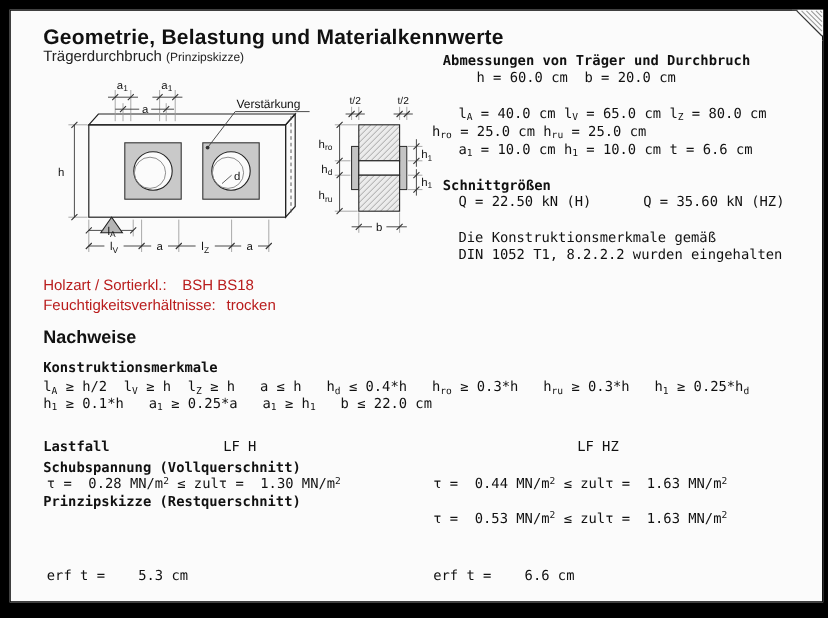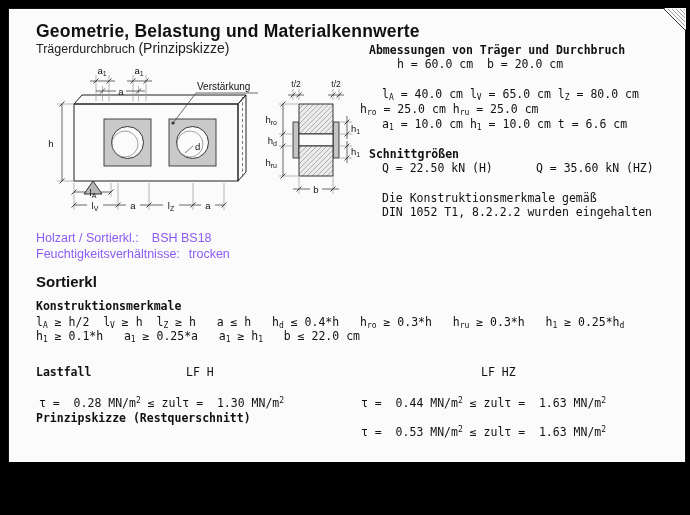--- a/index.html
+++ b/index.html
@@ -1,24 +1,24 @@
 <!DOCTYPE html>
 <html><head>
 <meta charset="utf-8">
 <style>
   html,body{margin:0;padding:0;background:#000;}
-  .screen{position:relative;width:690px;height:462px;background:#000;overflow:hidden;
+  .screen{position:relative;width:690px;height:515px;background:#000;overflow:hidden;
           font-family:"Liberation Sans",sans-serif;}
   .page{position:absolute;left:8px;top:8px;width:678px;height:494px;background:#fbfbfb;
         border:1px solid #111;box-sizing:border-box;}
   .abs{position:absolute;}
   .title{font:700 17.5px "Liberation Sans",sans-serif;color:#111;letter-spacing:.2px;white-space:pre;}
   .subtitle{font:12.5px "Liberation Sans",sans-serif;color:#222;white-space:pre;}
-  .subtitle .note{font-size:14px;}
-  .sans{font:12.5px "Liberation Sans",sans-serif;color:#8b5cf6;white-space:pre;}
+  .subtitle .note{font-size:10px;}
+  .sans{font:12.5px "Liberation Sans",sans-serif;color:#b91c1c;white-space:pre;}
   .h2{font:700 15px "Liberation Sans",sans-serif;color:#111;}
   .mono{font:11.5px "DejaVu Sans Mono","Liberation Mono",monospace;color:#111;white-space:pre;line-height:1;}
   .mono.b{font-weight:700;}
   .mono sub{font-size:8px;vertical-align:-2px;line-height:0;}
   .mono sup{font-size:8px;vertical-align:4px;line-height:0;}
   svg .slab{font:9.5px "Liberation Sans",sans-serif;fill:#111;}
   svg .vlab{font:10px "Liberation Sans",sans-serif;fill:#111;}
   svg .ss{font-size:7px;}
   svg .dim{stroke:#444;stroke-width:.8;fill:none;}
   svg .ext{stroke:#999;stroke-width:.7;fill:none;}
@@ -139,30 +139,31 @@
 
     <div class="abs mono b" style="left:360px;top:140px">Schnittgrößen</div>
     <div class="abs mono" style="left:373px;top:154px">Q = 22.50 kN (H)</div>
     <div class="abs mono" style="left:527px;top:154px">Q = 35.60 kN (HZ)</div>
     <div class="abs mono" style="left:373px;top:184px">Die Konstruktionsmerkmale gemäß</div>
     <div class="abs mono" style="left:373px;top:198px">DIN 1052 T1, 8.2.2.2 wurden eingehalten</div>
 
     <div class="abs sans" style="left:27px;top:222px"><span>Holzart / Sortierkl.:</span><span style="margin-left:13px">BSH BS18</span></div>
     <div class="abs sans" style="left:27px;top:238px"><span>Feuchtigkeitsverhältnisse:</span><span style="margin-left:9px">trocken</span></div>
 
-    <div class="abs h2" style="left:27px;top:264px">Sortierkl</div>
+    <div class="abs h2" style="left:27px;top:264px">Nachweise</div>
 
     <div class="abs mono b" style="left:27px;top:292px">Konstruktionsmerkmale</div>
     <div class="abs mono" style="left:27px;top:308px">l<sub>A</sub> ≥ h/2  l<sub>V</sub> ≥ h  l<sub>Z</sub> ≥ h   a ≤ h   h<sub>d</sub> ≤ 0.4*h   h<sub>ro</sub> ≥ 0.3*h   h<sub>ru</sub> ≥ 0.3*h   h<sub>1</sub> ≥ 0.25*h<sub>d</sub></div>
     <div class="abs mono" style="left:27px;top:322px">h<sub>1</sub> ≥ 0.1*h   a<sub>1</sub> ≥ 0.25*a   a<sub>1</sub> ≥ h<sub>1</sub>   b ≤ 22.0 cm</div>
 
     <div class="abs mono b" style="left:27px;top:358px">Lastfall</div>
     <div class="abs mono" style="left:177px;top:358px">LF H</div>
     <div class="abs mono" style="left:472px;top:358px">LF HZ</div>
 
+    <div class="abs mono b" style="left:27px;top:375px">Schubspannung (Vollquerschnitt)</div>
     <div class="abs mono" style="left:30px;top:389px">τ =  0.28 MN/m<sup>2</sup> ≤ zulτ =  1.30 MN/m<sup>2</sup></div>
     <div class="abs mono" style="left:352px;top:389px">τ =  0.44 MN/m<sup>2</sup> ≤ zulτ =  1.63 MN/m<sup>2</sup></div>
 
     <div class="abs mono b" style="left:27px;top:404px">Prinzipskizze (Restquerschnitt)</div>
     <div class="abs mono" style="left:352px;top:418px">τ =  0.53 MN/m<sup>2</sup> ≤ zulτ =  1.63 MN/m<sup>2</sup></div>
 
     <div class="abs mono" style="left:30px;top:465px">erf t =    5.3 cm</div>
     <div class="abs mono" style="left:352px;top:465px">erf t =    6.6 cm</div>
 
   </div>

